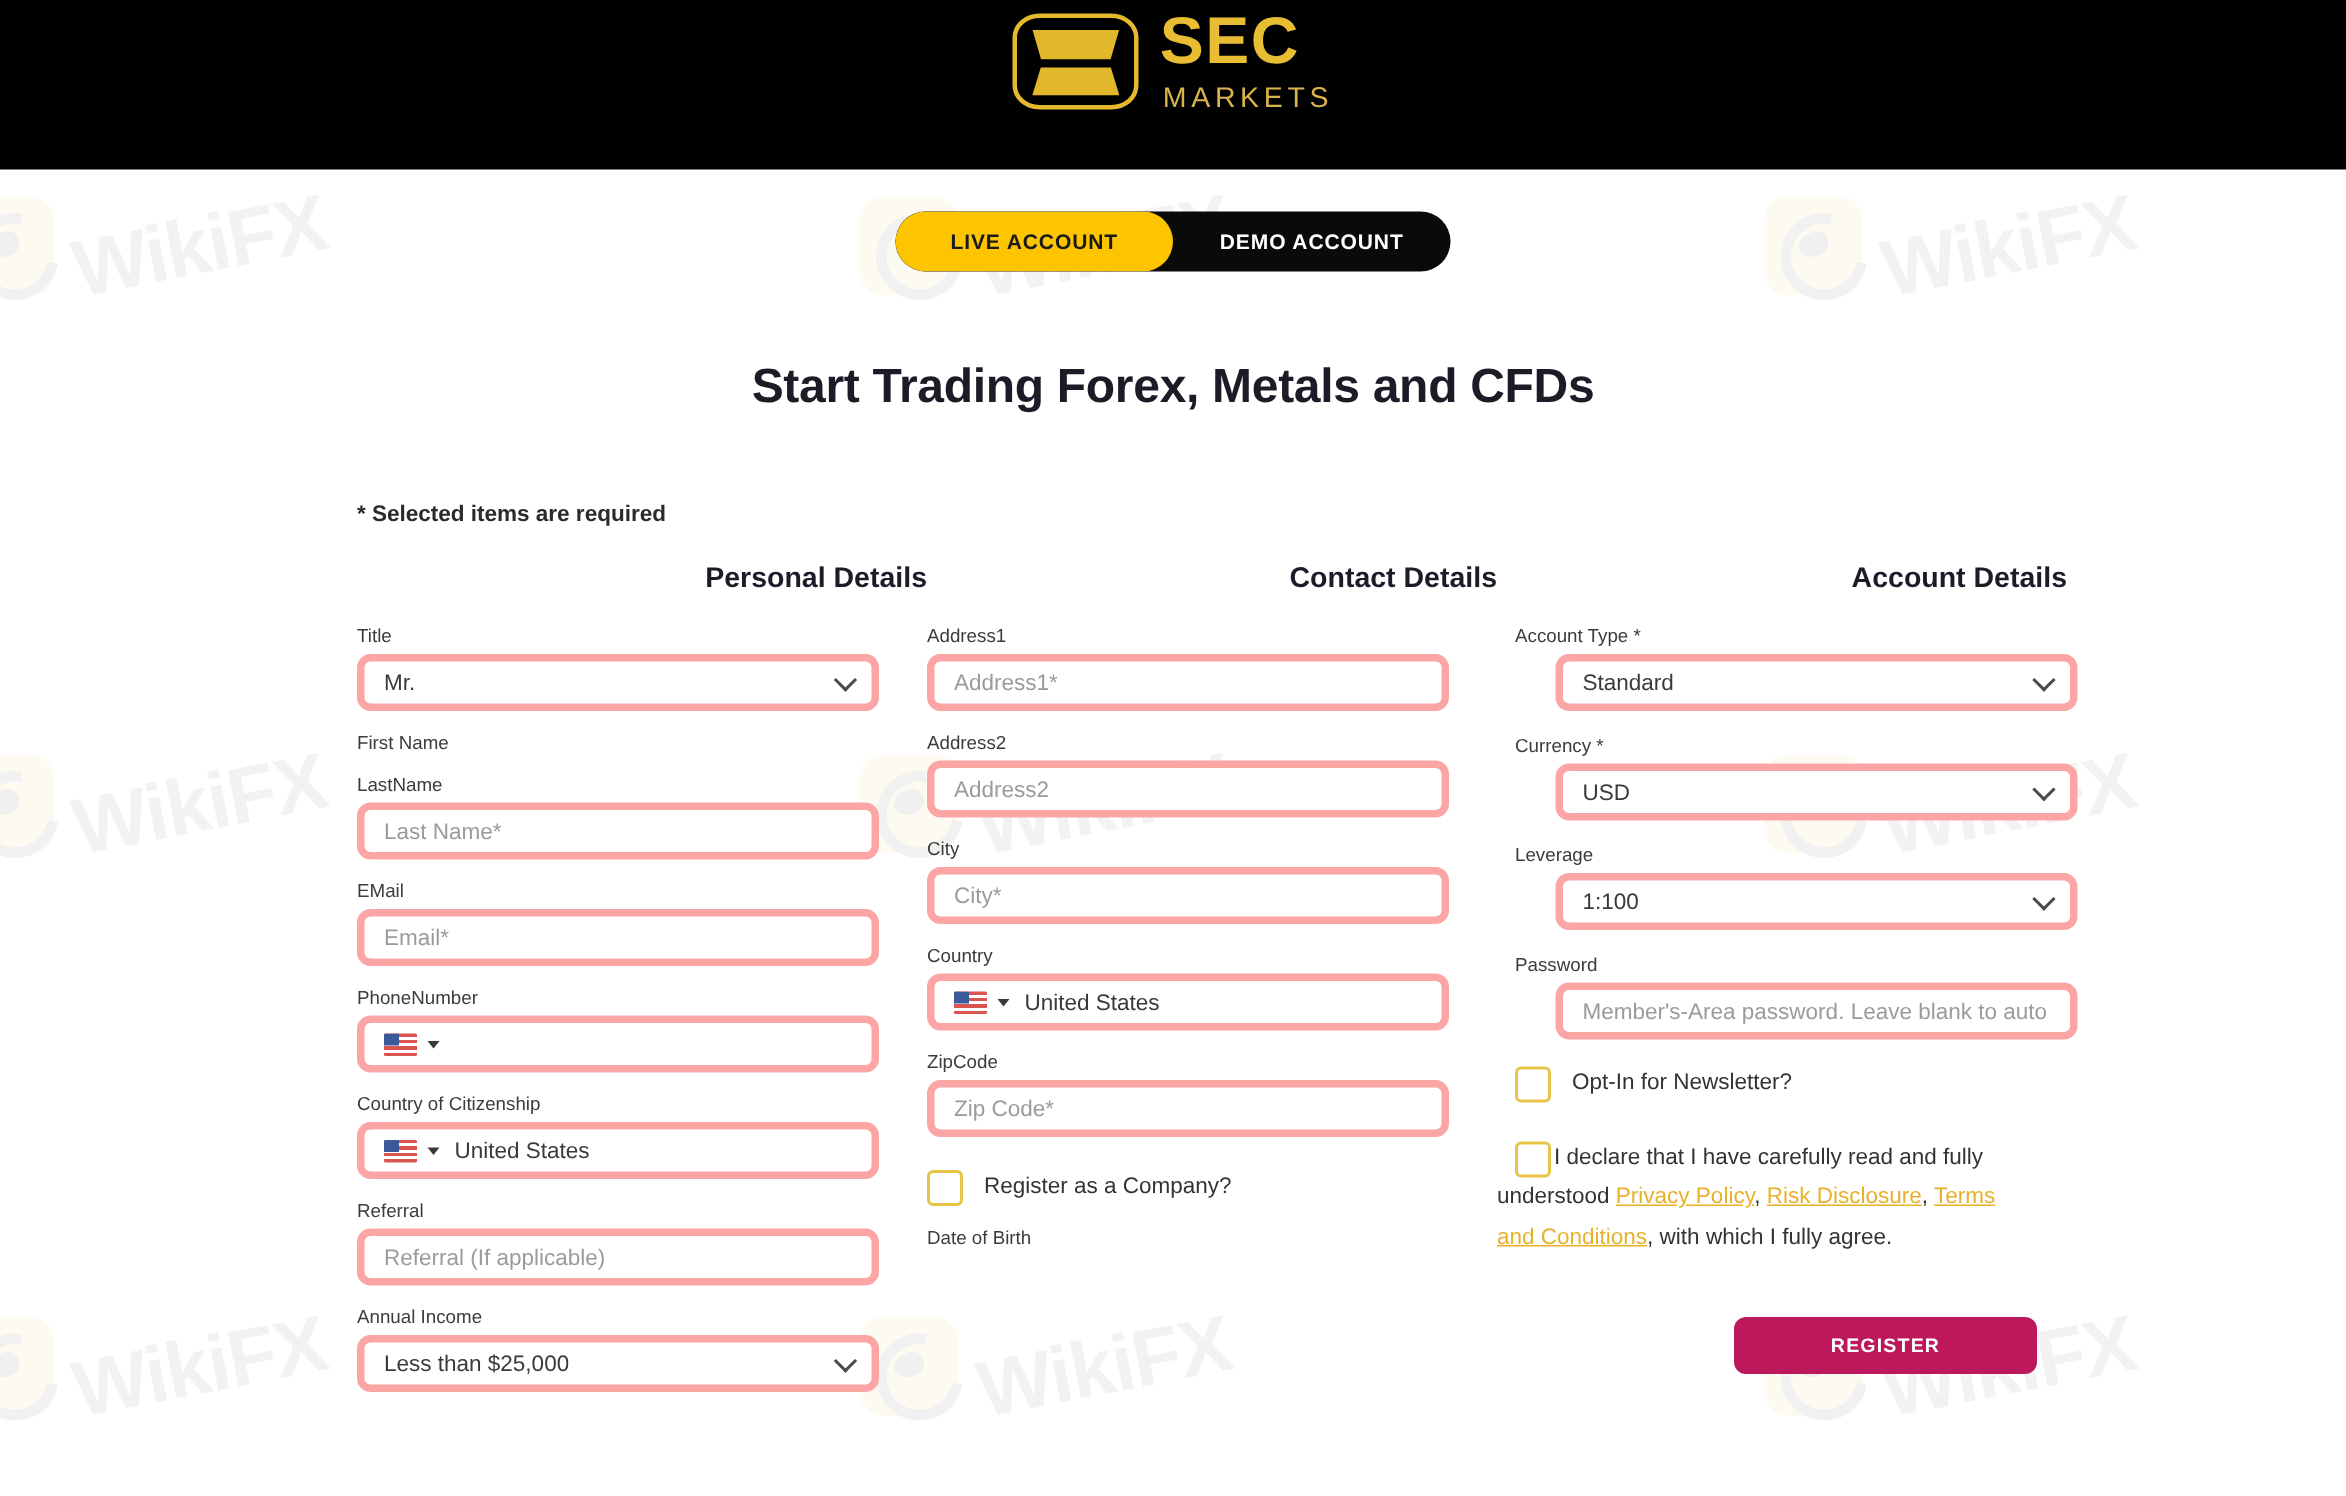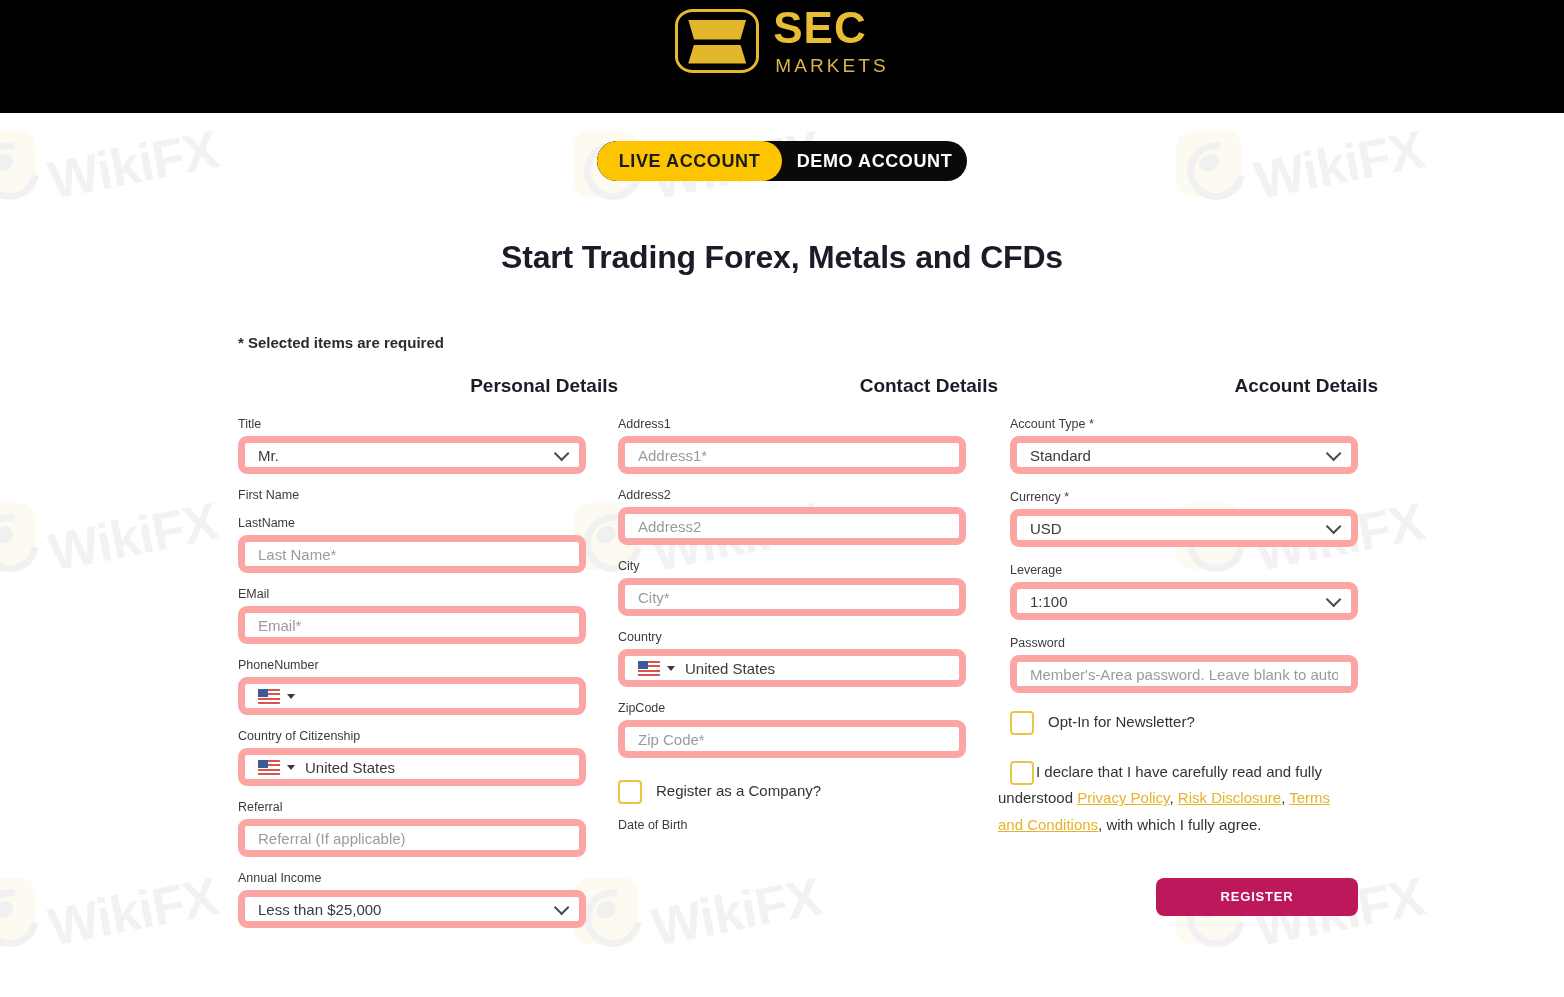--- a/index.html
+++ b/index.html
@@ -151,21 +151,21 @@
     padding: 0;
     overflow: hidden;
   }
   .tab {
     flex: 1;
     height: 40px;
     border: none;
     background: transparent;
     color: #ffffff;
     font-family: inherit;
-    font-size: 18px;
+    font-size: 14px;
     font-weight: bold;
     letter-spacing: 0.6px;
     cursor: pointer;
     display: flex;
     align-items: center;
     justify-content: center;
     border-radius: 21px;
   }
   .tab.active {
     background: #FDC500;
@@ -215,21 +215,21 @@
   .field-label {
     display: block;
     font-size: 12.5px;
     color: #3C3C3C;
     margin-bottom: 5px;
   }
 
   .control {
     width: 348px;
     height: 38px;
-    border: 7px solid #fca5a5;
+    border: 5px solid #fca5a5;
     border-radius: 9px;
     background: #ffffff;
     display: flex;
     align-items: center;
     padding: 0 13px;
     font-size: 15px;
     color: #3A3A3A;
     font-family: inherit;
     position: relative;
   }
@@ -293,21 +293,21 @@
     color: #333333;
     line-height: 1.05;
     padding-top: 3px;
   }
 
   
   .company-row { margin-top: 22px; margin-bottom: 14px; }
 
   
   .col-account .field { margin-bottom: 16px; }
-  .col-account .control { width: 348px; }
+  .col-account .control { width: 348px; margin-left: 27px; }
 
   .legal-block {
     margin-top: 24px;
     width: 348px;
     position: relative;
   }
   .legal-cbox {
     position: absolute;
     left: 0;
     top: 2px;

